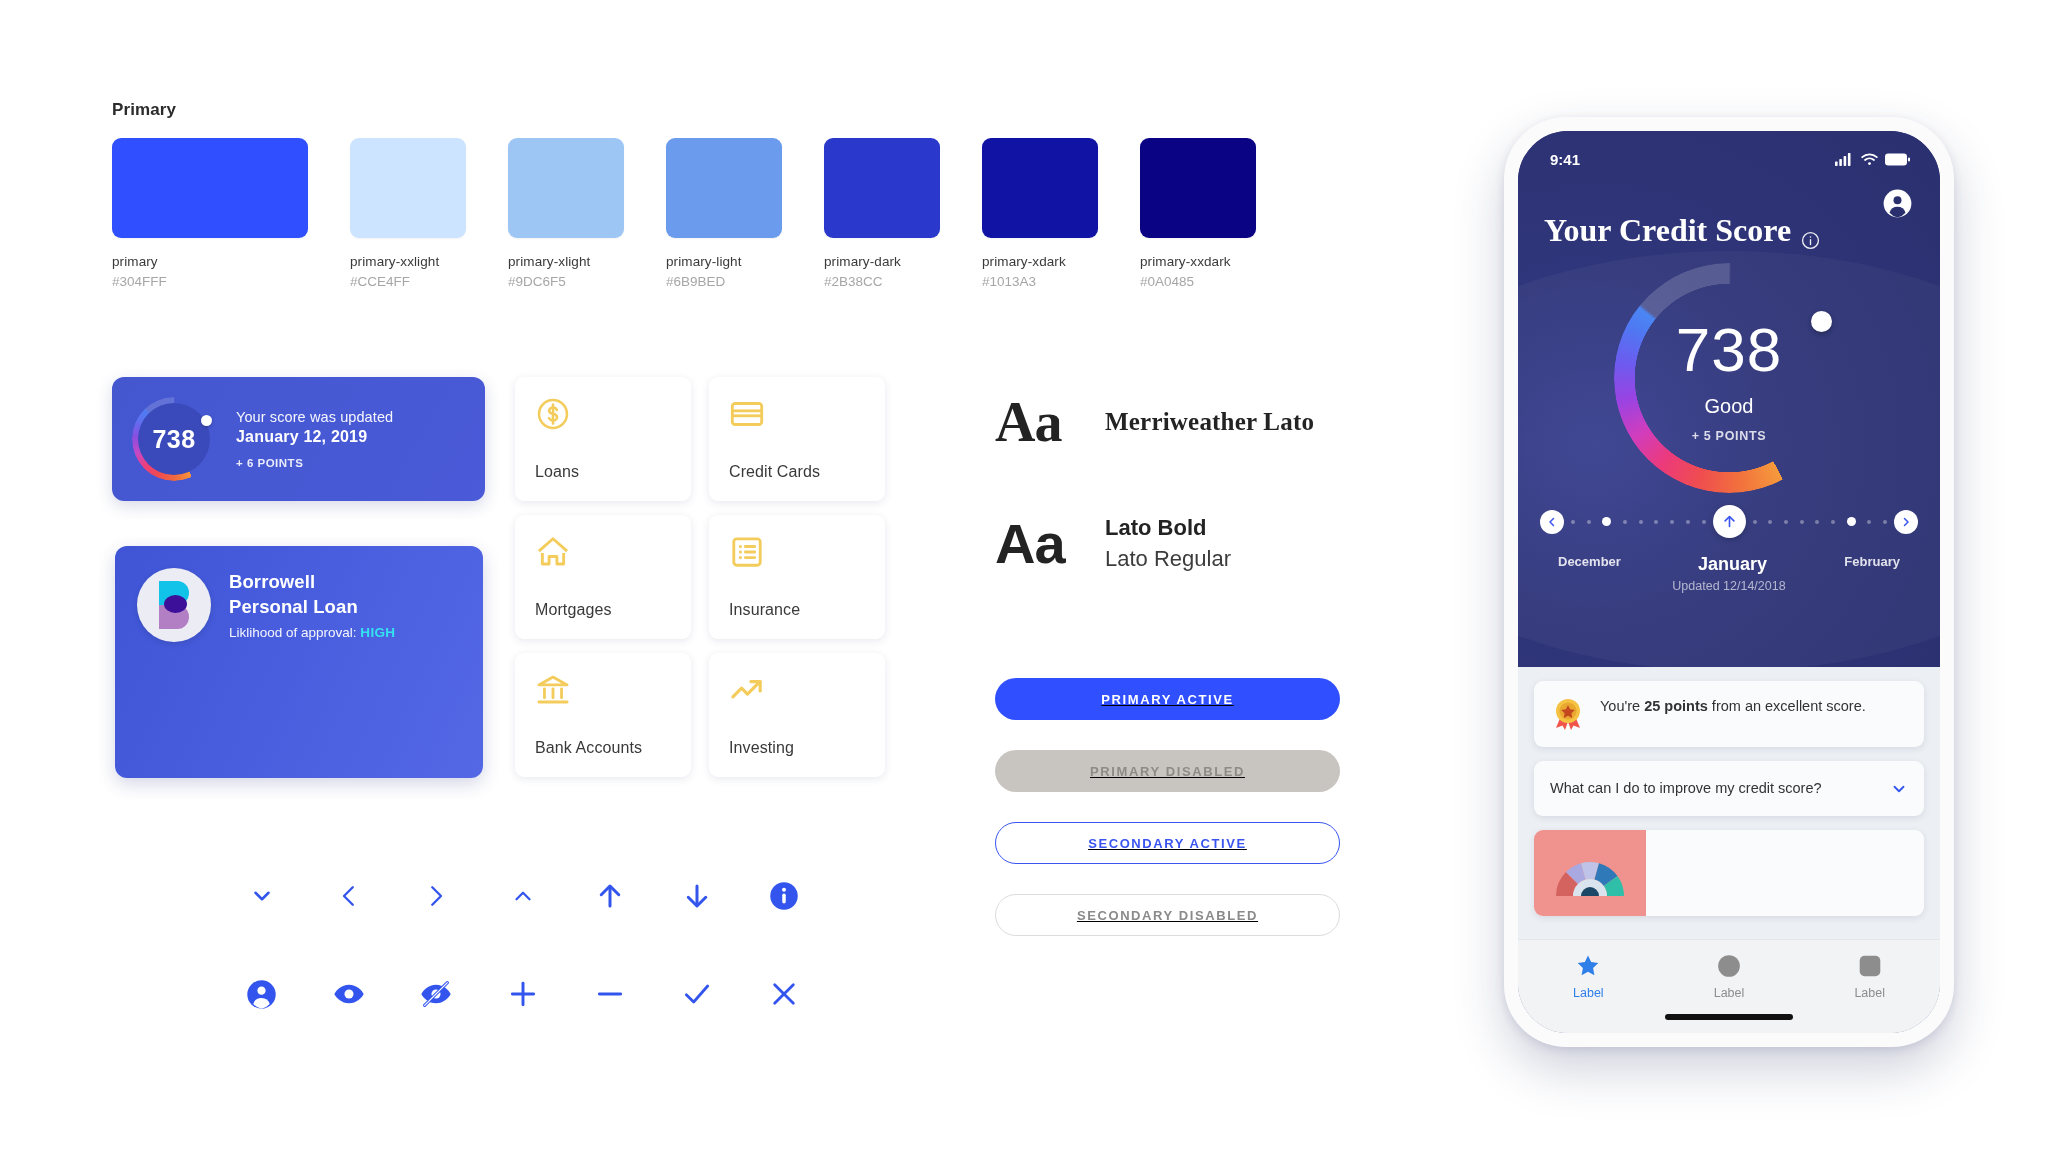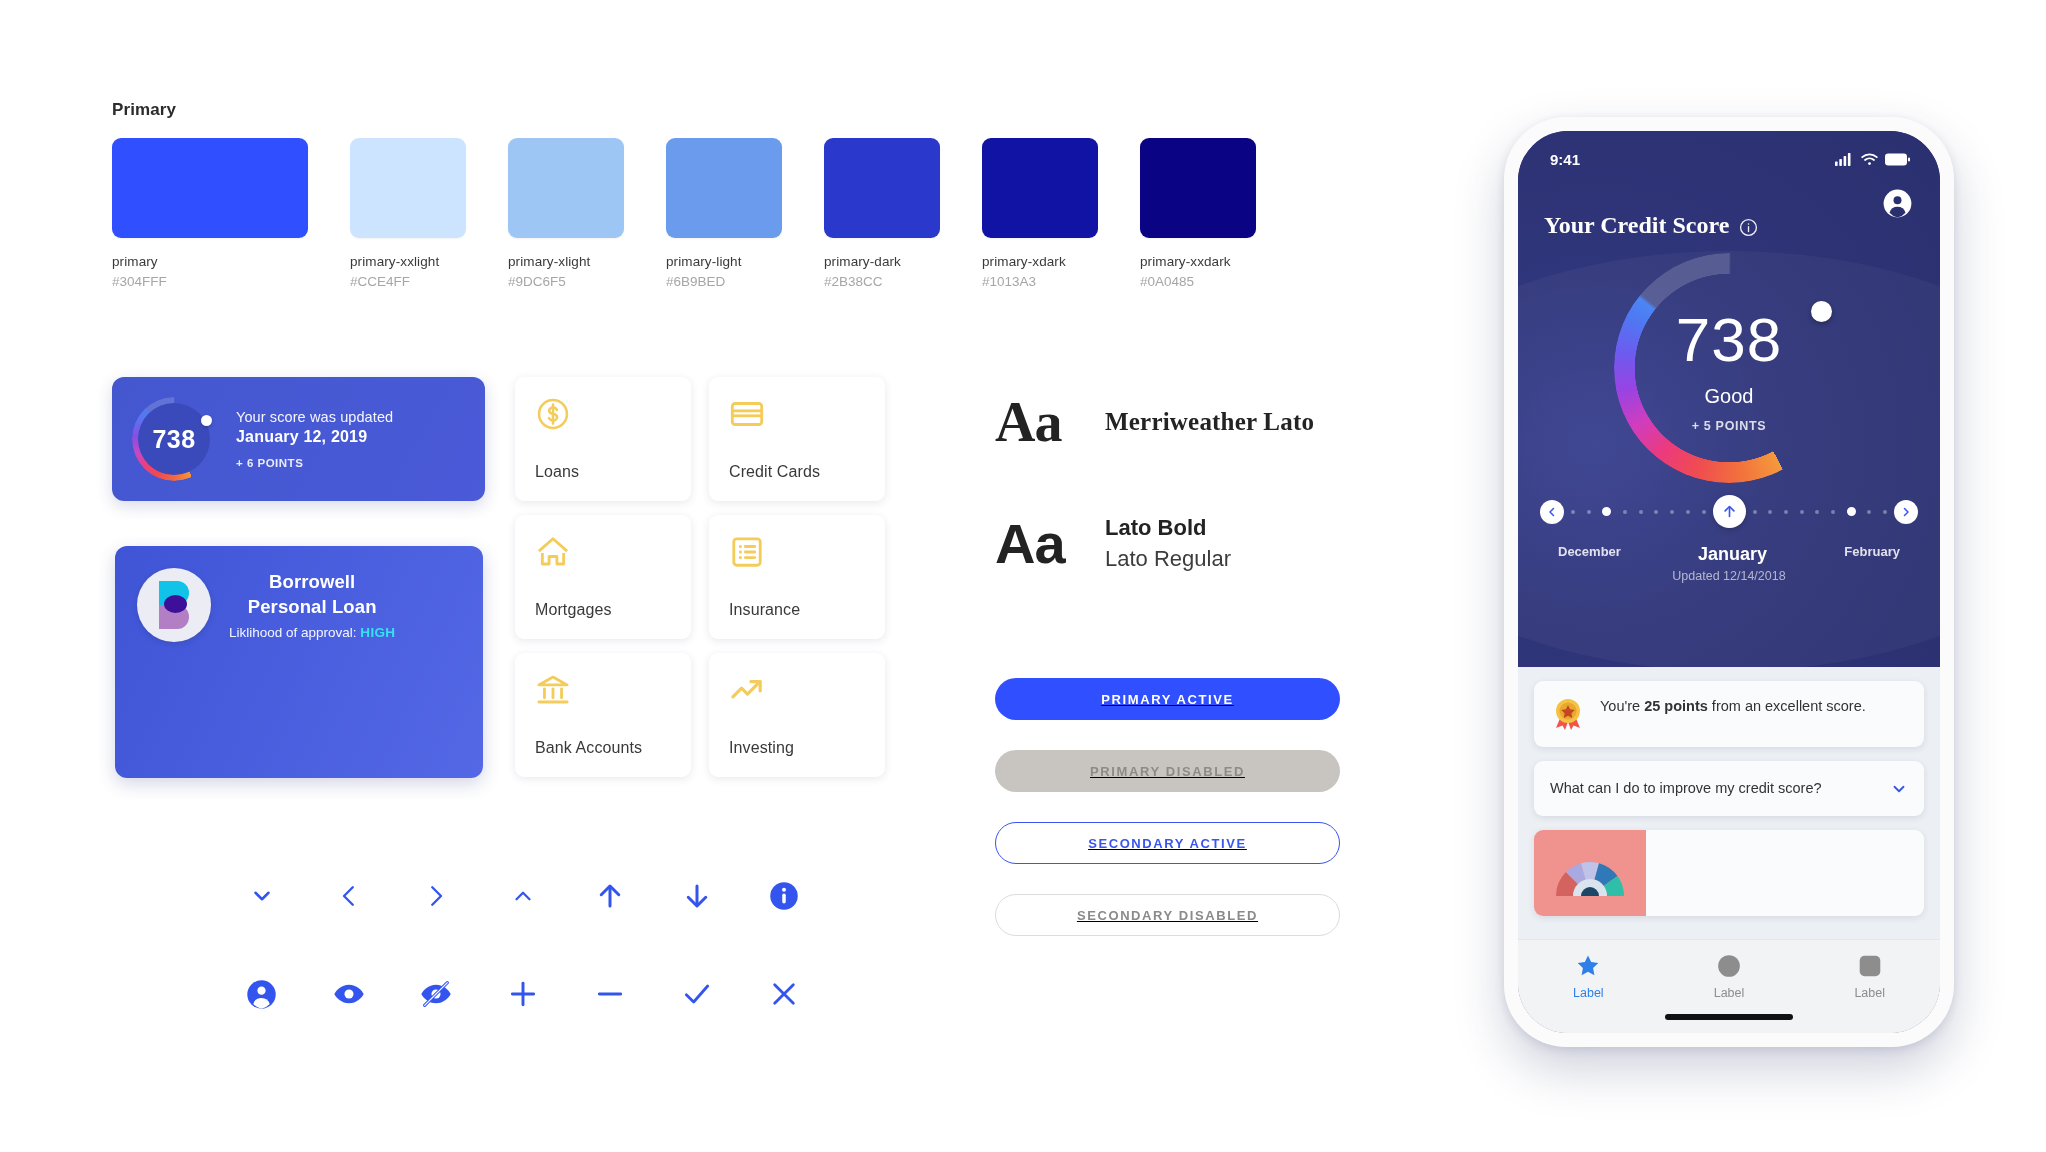--- a/index.html
+++ b/index.html
@@ -93,21 +93,21 @@
     background: #11c3e8; border-top-right-radius: 23px 24px; border-bottom-right-radius: 23px 24px;
   }
   .logo-b .bowl-bot {
     position: absolute; left: 7px; top: 24px; width: 23px; height: 24px;
     background: #b37fc4; border-top-right-radius: 23px 24px; border-bottom-right-radius: 23px 24px;
   }
   .logo-b .dot {
     position: absolute; left: 5px; top: 14px; width: 23px; height: 18px;
     background: #3d1099; border-radius: 50%;
   }
-  .loan-info { margin-left: 18px; color: #fff; padding-top: 2px; text-align: center; }
+  .loan-info { margin-left: 18px; color: #fff; padding-top: 2px; }
   .loan-name { font-size: 18.5px; font-weight: 700; line-height: 1.33; letter-spacing: .1px; }
   .loan-likely { font-size: 13.5px; margin-top: 6px; color: rgba(255,255,255,.94); }
   .loan-likely b { color: #35e2f0; font-weight: 700; letter-spacing: .3px; }
   .apply-btn {
     position: absolute; left: 22px; right: 22px; bottom: 23px; height: 42px;
     background: #fff; border-radius: 21px; border: none;
     color: #3f55d6; font-size: 13.5px; font-weight: 700; letter-spacing: 1.6px;
     font-family: inherit; cursor: pointer;
     box-shadow: 0 2px 6px rgba(0,0,0,.10);
   }
@@ -188,21 +188,21 @@
     color: #fff; font-size: 15px; font-weight: 700;
   }
   .status-icons { display: flex; align-items: center; gap: 7px; }
   .avatar-btn {
     position: absolute; right: 28px; top: 58px; z-index: 3;
     width: 29px; height: 29px; color: #fff; cursor: pointer;
   }
   .screen-title {
     position: relative; z-index: 3; margin: 44px 0 0 26px;
     font-family: "Liberation Serif", serif; font-weight: 700;
-    font-size: 24px; color: #fff; display: flex; align-items: center; gap: 10px;
+    font-size: 32px; color: #fff; display: flex; align-items: center; gap: 10px;
   }
   .title-info { width: 19px; height: 19px; opacity: .92; cursor: pointer; }
 
   .big-gauge {
     position: relative; z-index: 3; width: 230px; height: 230px;
     margin: 14px auto 0 auto;
   }
   .big-gauge .ring {
     position: absolute; inset: 0; border-radius: 50%;
     background: conic-gradient(from 152deg,

